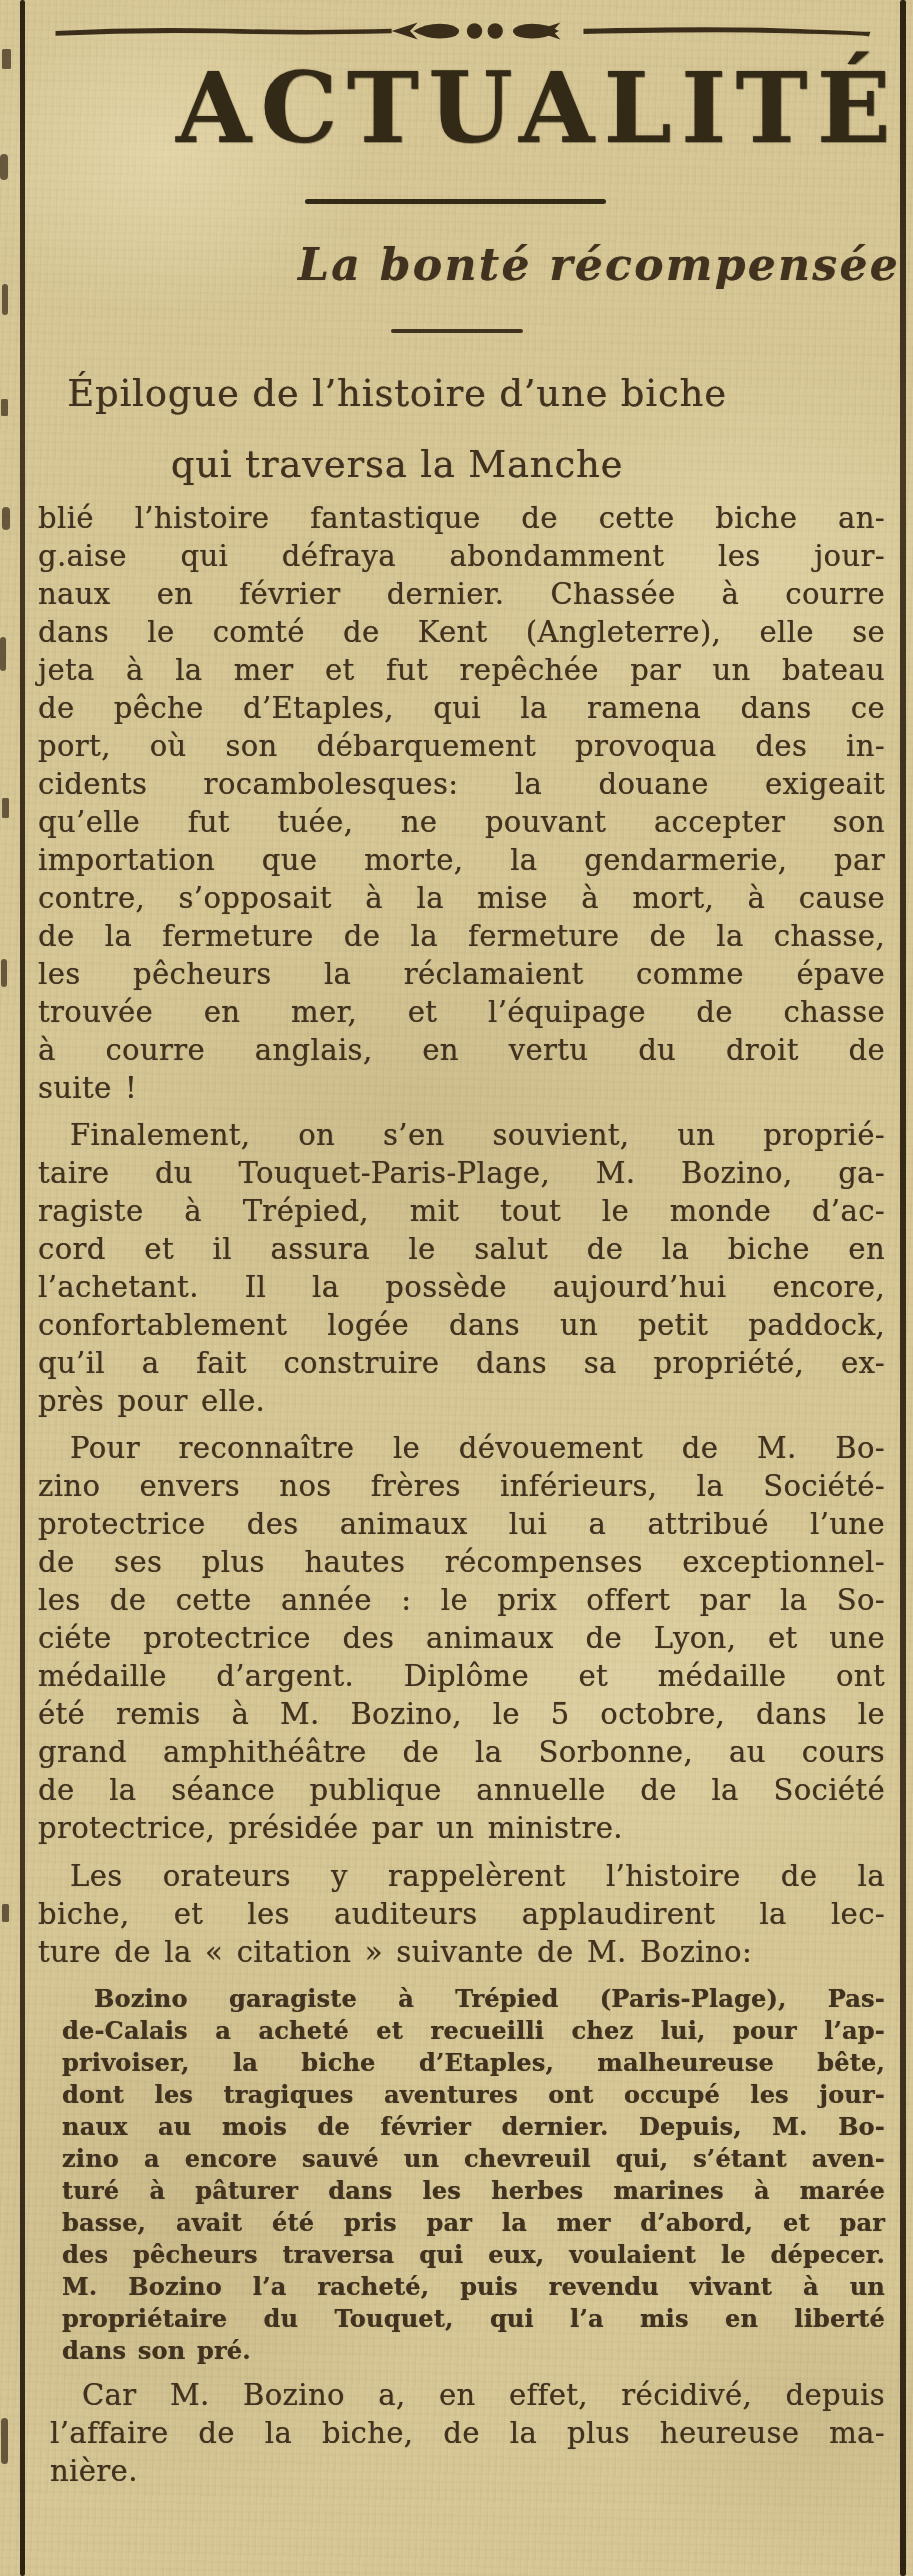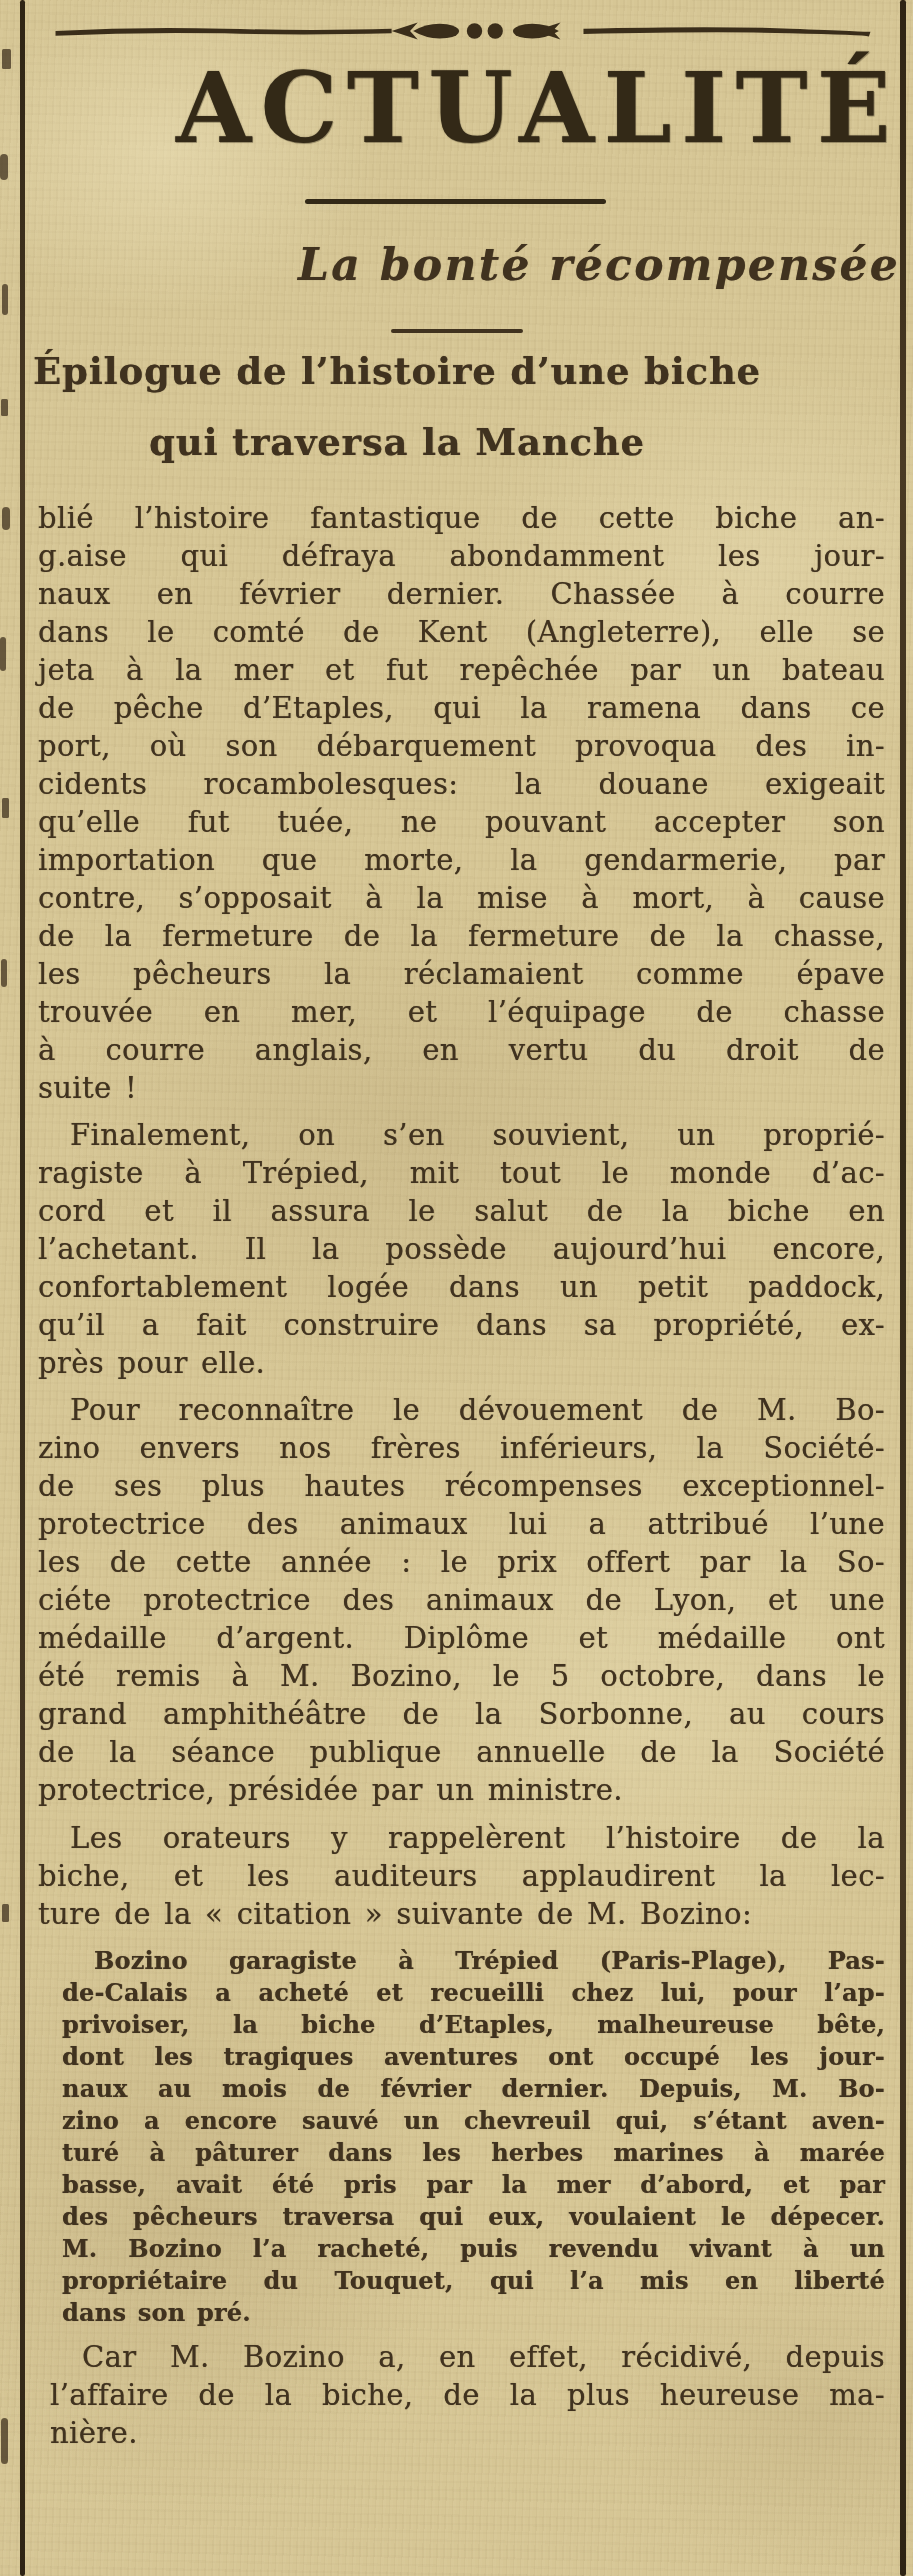--- a/index.html
+++ b/index.html
@@ -44,22 +44,22 @@
     color:var(--ink-dark);text-shadow:0 0 1.5px rgba(51,41,23,.5),0.8px 0.8px 0 rgba(51,41,23,.3);
     white-space:nowrap;
   }
   .rule-under-masthead{position:absolute;left:305px;top:199px;width:301px;height:5.4px;background:var(--ink-dark);border-radius:3.1px;}
   .article-title{
     position:absolute;left:26px;top:241px;width:874px;text-align:right;
     font-size:44px;font-weight:bold;font-style:italic;letter-spacing:2.3px;line-height:1.1;
   }
   .small-rule{position:absolute;left:391px;top:329px;width:132px;height:3.8px;background:var(--ink);border-radius:2.3px;}
   .subhead{
-    position:absolute;left:26px;top:336px;width:742px;text-align:center;
-    font-size:37px;font-weight:bold;line-height:71px;letter-spacing:0.8px;
+    position:absolute;left:26px;top:358px;width:742px;text-align:center;
+    font-size:37px;font-weight:normal;line-height:71px;letter-spacing:0.8px;
   }
 
   .body-col{position:absolute;left:38px;top:499px;width:847px;}
   .para{margin-bottom:9.2px;}
   .tline{
     font-size:29px;line-height:38px;letter-spacing:0.4px;word-spacing:3.8px;
     text-align:justify;text-align-last:justify;white-space:normal;
   }
   .tline.first{text-indent:32px;}
   .tline.last{text-align-last:left;}
@@ -126,32 +126,33 @@
         <div class="tline">importation que morte, la gendarmerie, par</div>
         <div class="tline">contre, s’opposait à la mise à mort, à cause</div>
         <div class="tline">de la fermeture de la fermeture de la chasse,</div>
         <div class="tline">les pêcheurs la réclamaient comme épave</div>
         <div class="tline">trouvée en mer, et l’équipage de chasse</div>
         <div class="tline">à courre anglais, en vertu du droit de</div>
         <div class="tline last">suite !</div>
       </div>
     <div class="para">
         <div class="tline first">Finalement, on s’en souvient, un proprié-</div>
+        <div class="tline">taire du Touquet-Paris-Plage, M. Bozino, ga-</div>
         <div class="tline">ragiste à Trépied, mit tout le monde d’ac-</div>
         <div class="tline">cord et il assura le salut de la biche en</div>
         <div class="tline">l’achetant. Il la possède aujourd’hui encore,</div>
         <div class="tline">confortablement logée dans un petit paddock,</div>
         <div class="tline">qu’il a fait construire dans sa propriété, ex-</div>
         <div class="tline last">près pour elle.</div>
       </div>
     <div class="para">
         <div class="tline first">Pour reconnaître le dévouement de M. Bo-</div>
         <div class="tline">zino envers nos frères inférieurs, la Société-</div>
+        <div class="tline">protectrice des animaux lui a attribué l’une</div>
         <div class="tline">de ses plus hautes récompenses exceptionnel-</div>
-        <div class="tline">protectrice des animaux lui a attribué l’une</div>
         <div class="tline">les de cette année : le prix offert par la So-</div>
         <div class="tline">ciéte protectrice des animaux de Lyon, et une</div>
         <div class="tline">médaille d’argent. Diplôme et médaille ont</div>
         <div class="tline">été remis à M. Bozino, le 5 octobre, dans le</div>
         <div class="tline">grand amphithéâtre de la Sorbonne, au cours</div>
         <div class="tline">de la séance publique annuelle de la Société</div>
         <div class="tline last">protectrice, présidée par un ministre.</div>
       </div>
     <div class="para">
         <div class="tline first">Les orateurs y rappelèrent l’histoire de la</div>

